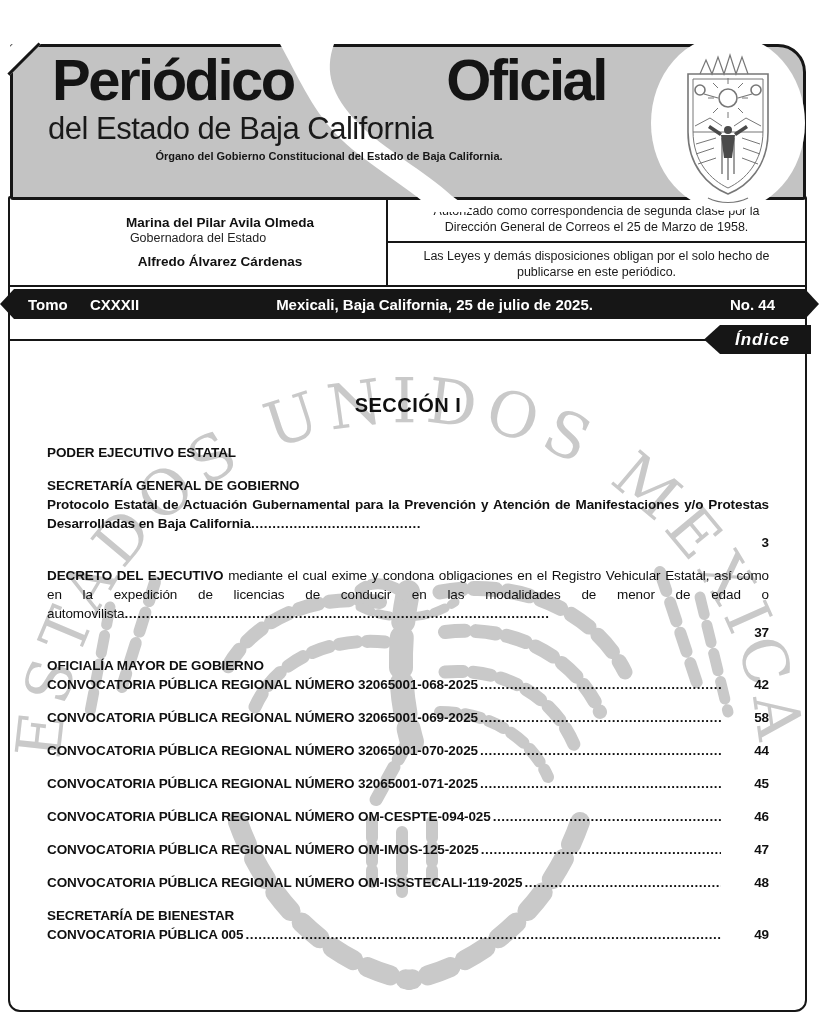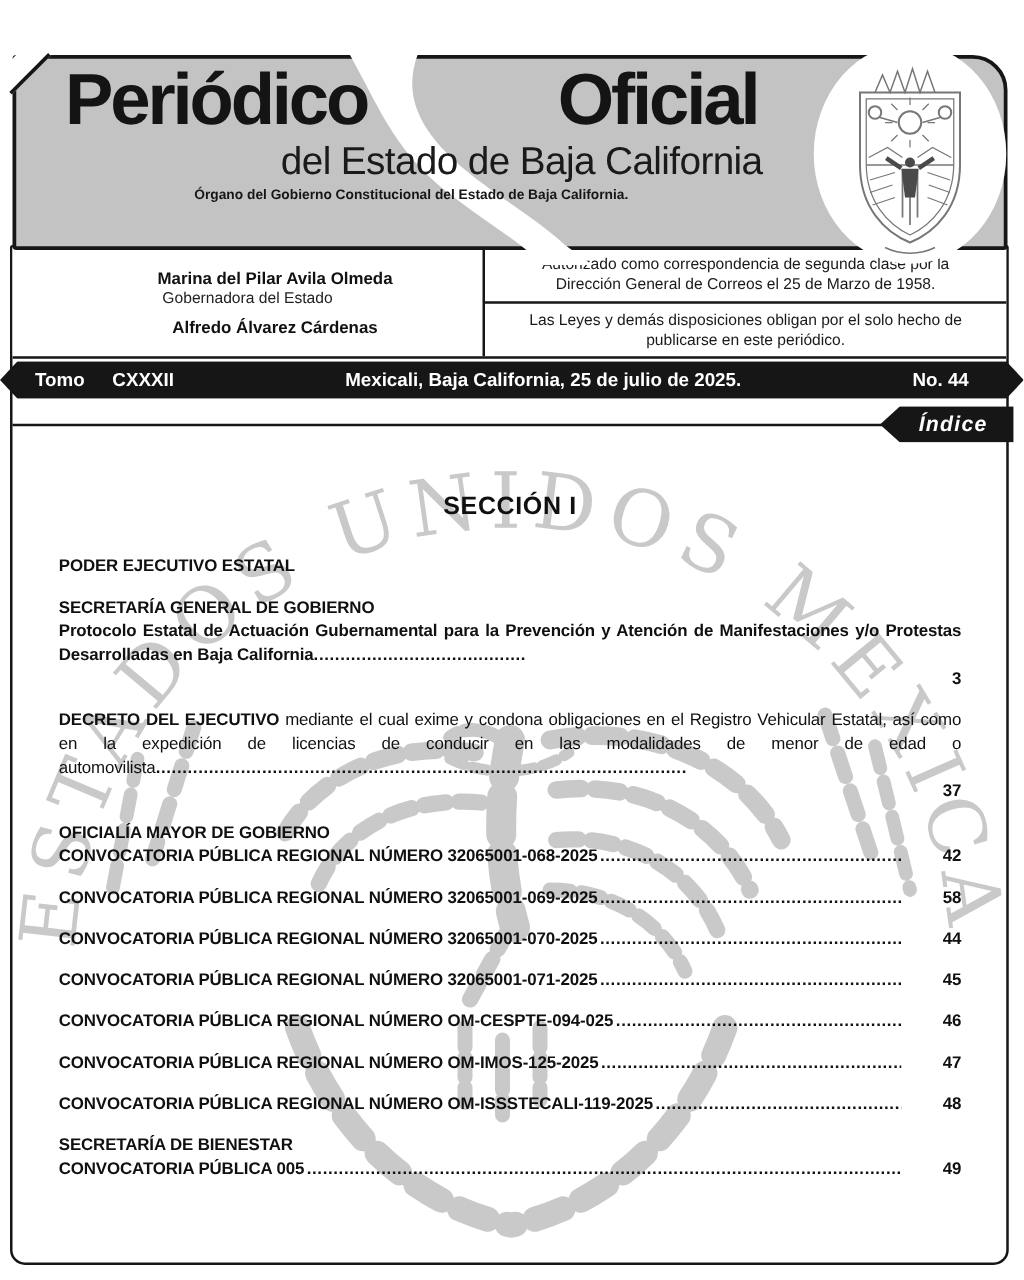--- a/index.html
+++ b/index.html
@@ -11,21 +11,21 @@
 
   
   .header-box { position:absolute; left:10px; top:44px; width:790px; height:150px;
     background:#c3c3c3; border:3px solid #161616; border-radius:3px 28px 3px 3px; z-index:2; }
   .chamfer { position:absolute; left:-4px; top:43px; width:44px; height:17px; background:#fff;
     border-bottom:3px solid #161616; transform:rotate(-45deg); z-index:5; }
   .peninsula { position:absolute; left:10px; top:44px; width:790px; height:168px; z-index:3; pointer-events:none; }
   .header-text { position:absolute; left:48px; top:50px; width:562px; z-index:4; }
   .title-row { display:flex; justify-content:space-between; align-items:baseline; padding:0 4px;gap:40px; }
   .mast-title { font-size:58px; font-weight:bold; letter-spacing:-2.5px; line-height:60px; color:#141414; }
-  .mast-sub { text-align:right; font-size:31px; letter-spacing:-0.5px; margin-top:1px; color:#1a1a1a; }
+  .mast-sub { text-align:left; font-size:31px; letter-spacing:-0.5px; margin-top:1px; color:#1a1a1a; }
   .mast-tag { text-align:center; font-size:11px; font-weight:bold; margin-top:3px; color:#161616; }
   .emblem { position:absolute; left:650px; top:34px; width:158px; height:178px; z-index:6; }
 
   
   .frame { position:absolute; left:8px; top:196px; width:795px; height:812px;
     border:2px solid #161616; border-radius:2px 2px 12px 12px; z-index:1; background:transparent; }
 
   
   .officials { display:flex; height:87px; border-bottom:2px solid #161616; background:#fff; }
   .off-left { width:376px; border-right:2px solid #161616; display:flex; flex-direction:column;

